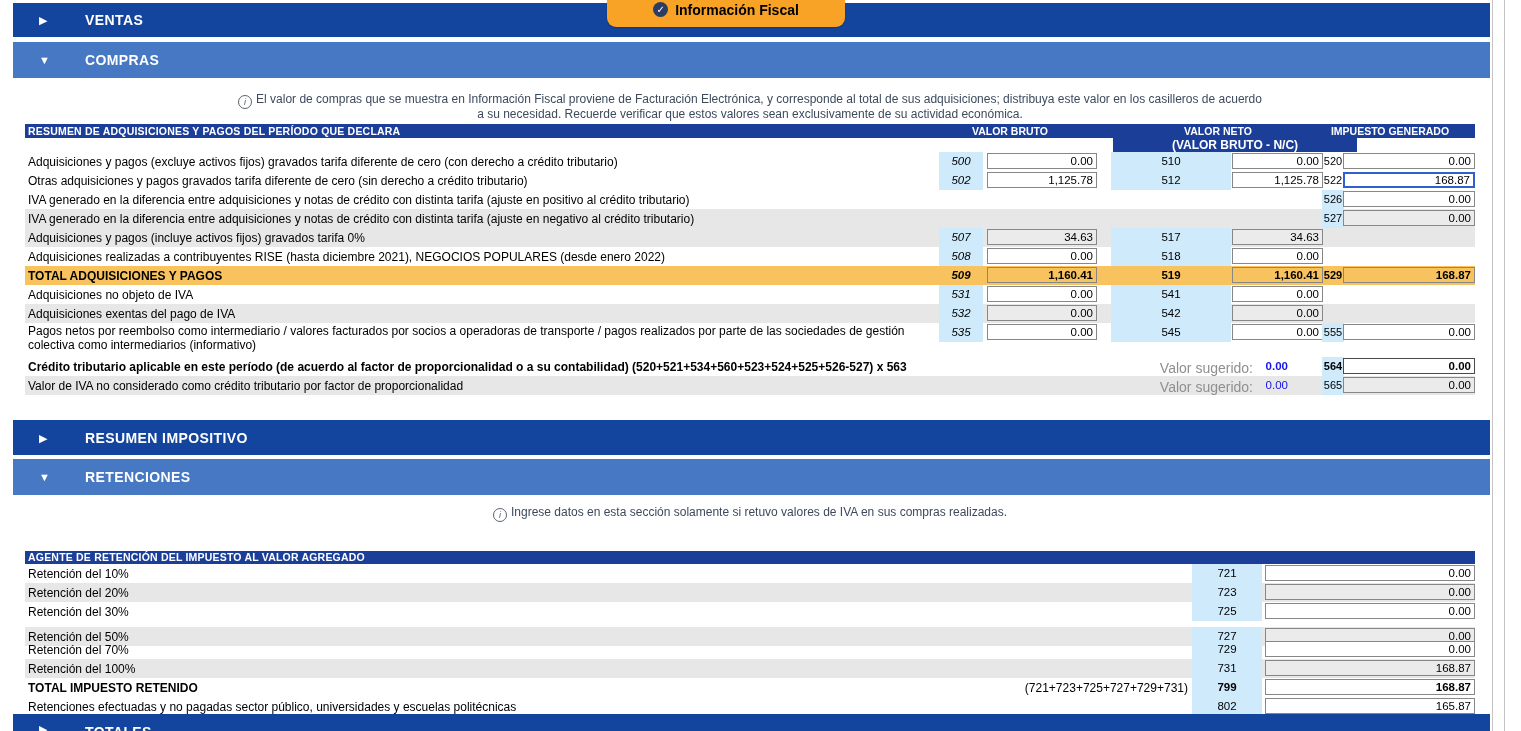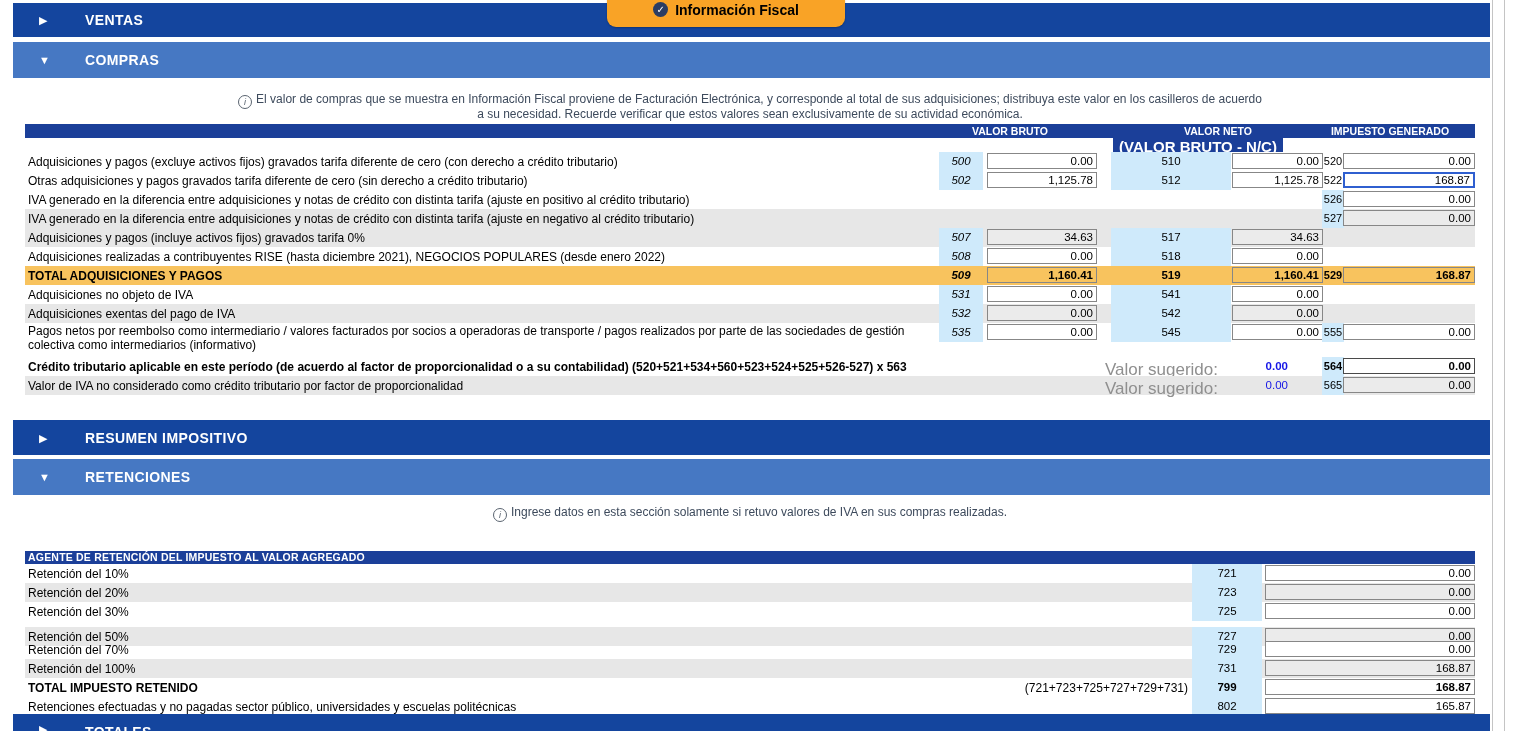--- a/index.html
+++ b/index.html
@@ -21,22 +21,22 @@
   
   .infoline{position:absolute;left:25px;width:1450px;text-align:center;font-size:12px;color:#3D4A5C;}
   .info-ic{display:inline-block;width:12px;height:12px;border:1px solid #5a6470;border-radius:50%;
            font-size:9px;line-height:12px;text-align:center;color:#5a6470;font-style:italic;
            vertical-align:-2px;margin-right:4px;}
   
   .tbl{position:absolute;left:25px;width:1450px;}
   .thead{position:absolute;left:0;top:0;width:1450px;height:14px;background:#1B3F99;}
   .thead .ttitle{position:absolute;left:3px;top:1px;color:#fff;font-weight:bold;font-size:10.5px;letter-spacing:.2px;}
   .hcol{position:absolute;top:1px;color:#fff;font-weight:bold;font-size:10.5px;text-align:center;}
-  .vn-sub{position:absolute;left:1088px;top:14px;width:170px;height:14px;background:#1B3F99;
-          color:#fff;font-weight:bold;font-size:15px;text-align:center;}
+  .vn-sub{position:absolute;left:1088px;top:14px;width:244px;height:14px;background:#1B3F99;
+          color:#fff;font-weight:bold;font-size:12px;text-align:center;}
   .trow{position:absolute;left:0;width:1450px;height:19px;}
   .trow.gray{background:#E7E7E7;}
   .trow.orange{background:#F8C35E;}
   .rlbl{position:absolute;left:3px;top:3px;font-size:12px;white-space:nowrap;}
   .rlbl.b{font-weight:bold;}
   .rlbl.wrap{white-space:normal;width:908px;line-height:14px;top:1px;}
   .code{position:absolute;top:0;height:19px;font-size:11.5px;text-align:center;line-height:19px;}
   .code.blue{background:#CFEAFB;}
   .code.b{font-weight:bold;}
   .vb-code{left:914px;width:44px;font-style:italic;}
@@ -46,22 +46,22 @@
        text-align:right;font-size:11.5px;padding:0 3px 0 0;box-sizing:border-box;
        font-family:"Liberation Sans",sans-serif;}
   .fld.ro{background:#EBEBEB;}
   .fld.total{background:#F8C35E;font-weight:bold;}
   .fld.b{font-weight:bold;}
   .fld.focus{border:2px solid #2F5FD0;}
   .fld.dark{border-color:#4a4a4a;}
   .vb-fld{left:962px;width:110px;}
   .vn-fld{left:1207px;width:91px;}
   .ig-fld{left:1318px;width:132px;}
-  .vs-lbl{position:absolute;left:965px;width:228px;top:3px;text-align:right;
-          color:#8F8F8F;font-size:17px;}
+  .vs-lbl{position:absolute;left:1000px;width:228px;top:3px;text-align:right;
+          color:#8F8F8F;font-size:14px;}
   .vs-val{position:absolute;left:1232px;width:31px;top:3px;text-align:right;
           color:#1515E6;font-size:11.5px;}
   .vs-val.b{font-weight:bold;}
   .formula{position:absolute;left:900px;width:263px;top:3px;text-align:right;font-size:12px;}
   .rt-code{left:1167px;width:70px;}
   .rt-fld{left:1240px;width:210px;}
   .vline{position:absolute;top:0;width:1px;height:731px;background:#C4C4C4;}
 </style>
 </head>
 <body>
@@ -83,20 +83,21 @@
     <span class="blabel">COMPRAS</span>
   </div>
 
   <div class="infoline" style="top:92px;">
     <span class="info-ic">i</span><span>El valor de compras que se muestra en Información Fiscal proviene de Facturación Electrónica, y corresponde al total de sus adquisiciones; distribuya este valor en los casilleros de acuerdo</span>
   </div>
   <div class="infoline" style="top:107px;">a su necesidad. Recuerde verificar que estos valores sean exclusivamente de su actividad económica.</div>
 
   <div class="tbl" style="top:124px;height:272px;">
     <div class="thead">
+      <span class="ttitle">RESUMEN DE ADQUISICIONES Y PAGOS DEL PERÍODO QUE DECLARA</span>
       <span class="hcol" style="left:890px;width:190px;">VALOR BRUTO</span>
       <span class="hcol" style="left:1088px;width:210px;">VALOR NETO</span>
       <span class="hcol" style="left:1280px;width:170px;">IMPUESTO GENERADO</span>
     </div>
     <div class="vn-sub">(VALOR BRUTO - N/C)</div>
 
     <div class="trow" style="top:28px;">
       <span class="rlbl">Adquisiciones y pagos (excluye activos fijos) gravados tarifa diferente de cero (con derecho a crédito tributario)</span>
       <span class="code blue vb-code">500</span>
       <input class="fld vb-fld" value="0.00" style="">

